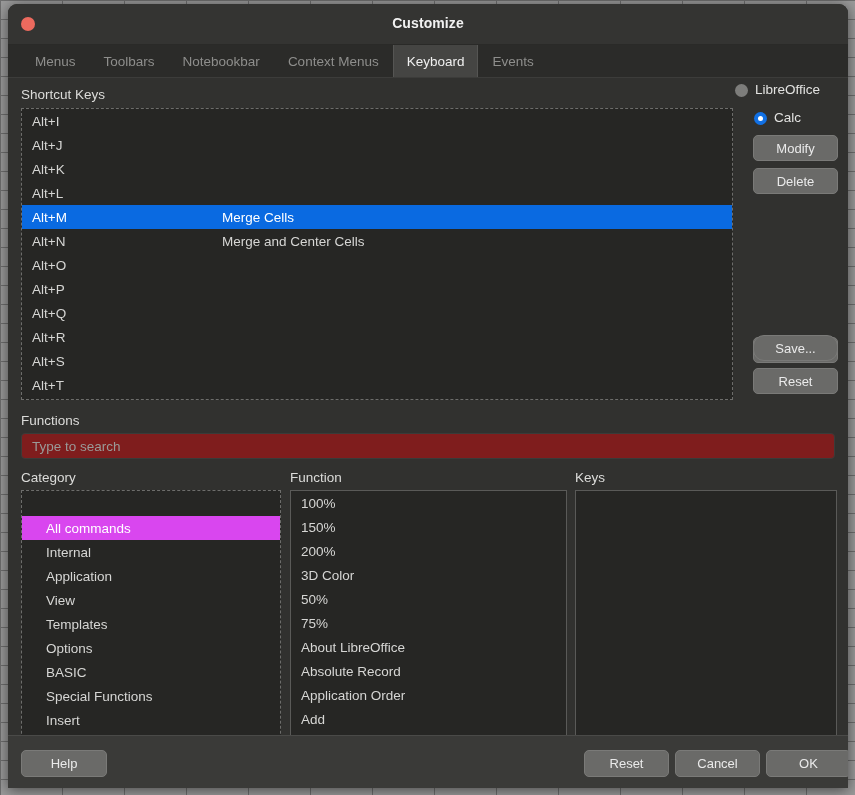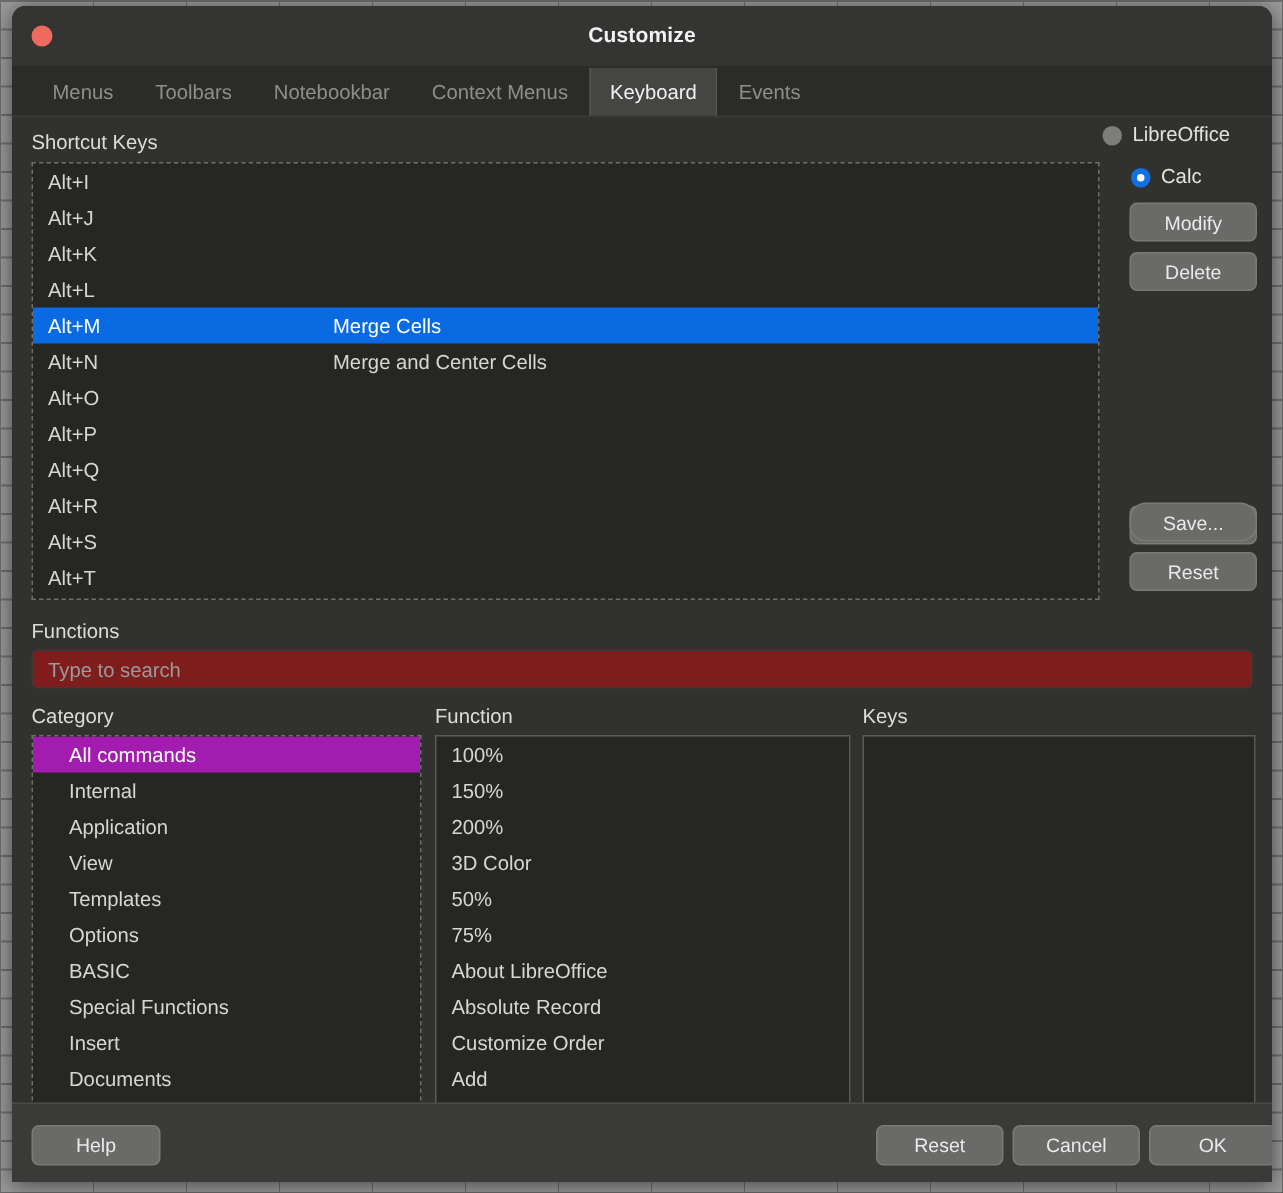--- a/index.html
+++ b/index.html
@@ -230,21 +230,21 @@
   #keys-list     { left: 567px; width: 260px; }
 
   .lb-row {
     height: 24px;
     display: flex;
     align-items: center;
     padding-left: 24px;
     font-size: 13.5px;
     color: #d6d6d4;
   }
-  .lb-row.selected { background: #a21caf; color: #ffffff; }
+  .lb-row.selected { background: #d946ef; color: #ffffff; margin-top: 25px; }
   #function-list .lb-row { padding-left: 10px; }
 
   
   .footer {
     flex: 0 0 52px;
     position: relative;
     background: #3a3a38;
     border-top: 1px solid #4a4a48;
   }
   .footer .btn { position: absolute; top: 14px; height: 25px; }
@@ -367,21 +367,21 @@
 
     <div class="listbox" id="function-list">
       <div class="lb-row">100%</div>
       <div class="lb-row">150%</div>
       <div class="lb-row">200%</div>
       <div class="lb-row">3D Color</div>
       <div class="lb-row">50%</div>
       <div class="lb-row">75%</div>
       <div class="lb-row">About LibreOffice</div>
       <div class="lb-row">Absolute Record</div>
-      <div class="lb-row">Customize Order</div>
+      <div class="lb-row">Application Order</div>
       <div class="lb-row">Add</div>
     </div>
 
     <div class="listbox" id="keys-list"></div>
 
   </div>
 
   <div class="footer">
     <div class="btn" id="btn-help">Help</div>
     <div class="btn" id="btn-reset">Reset</div>

